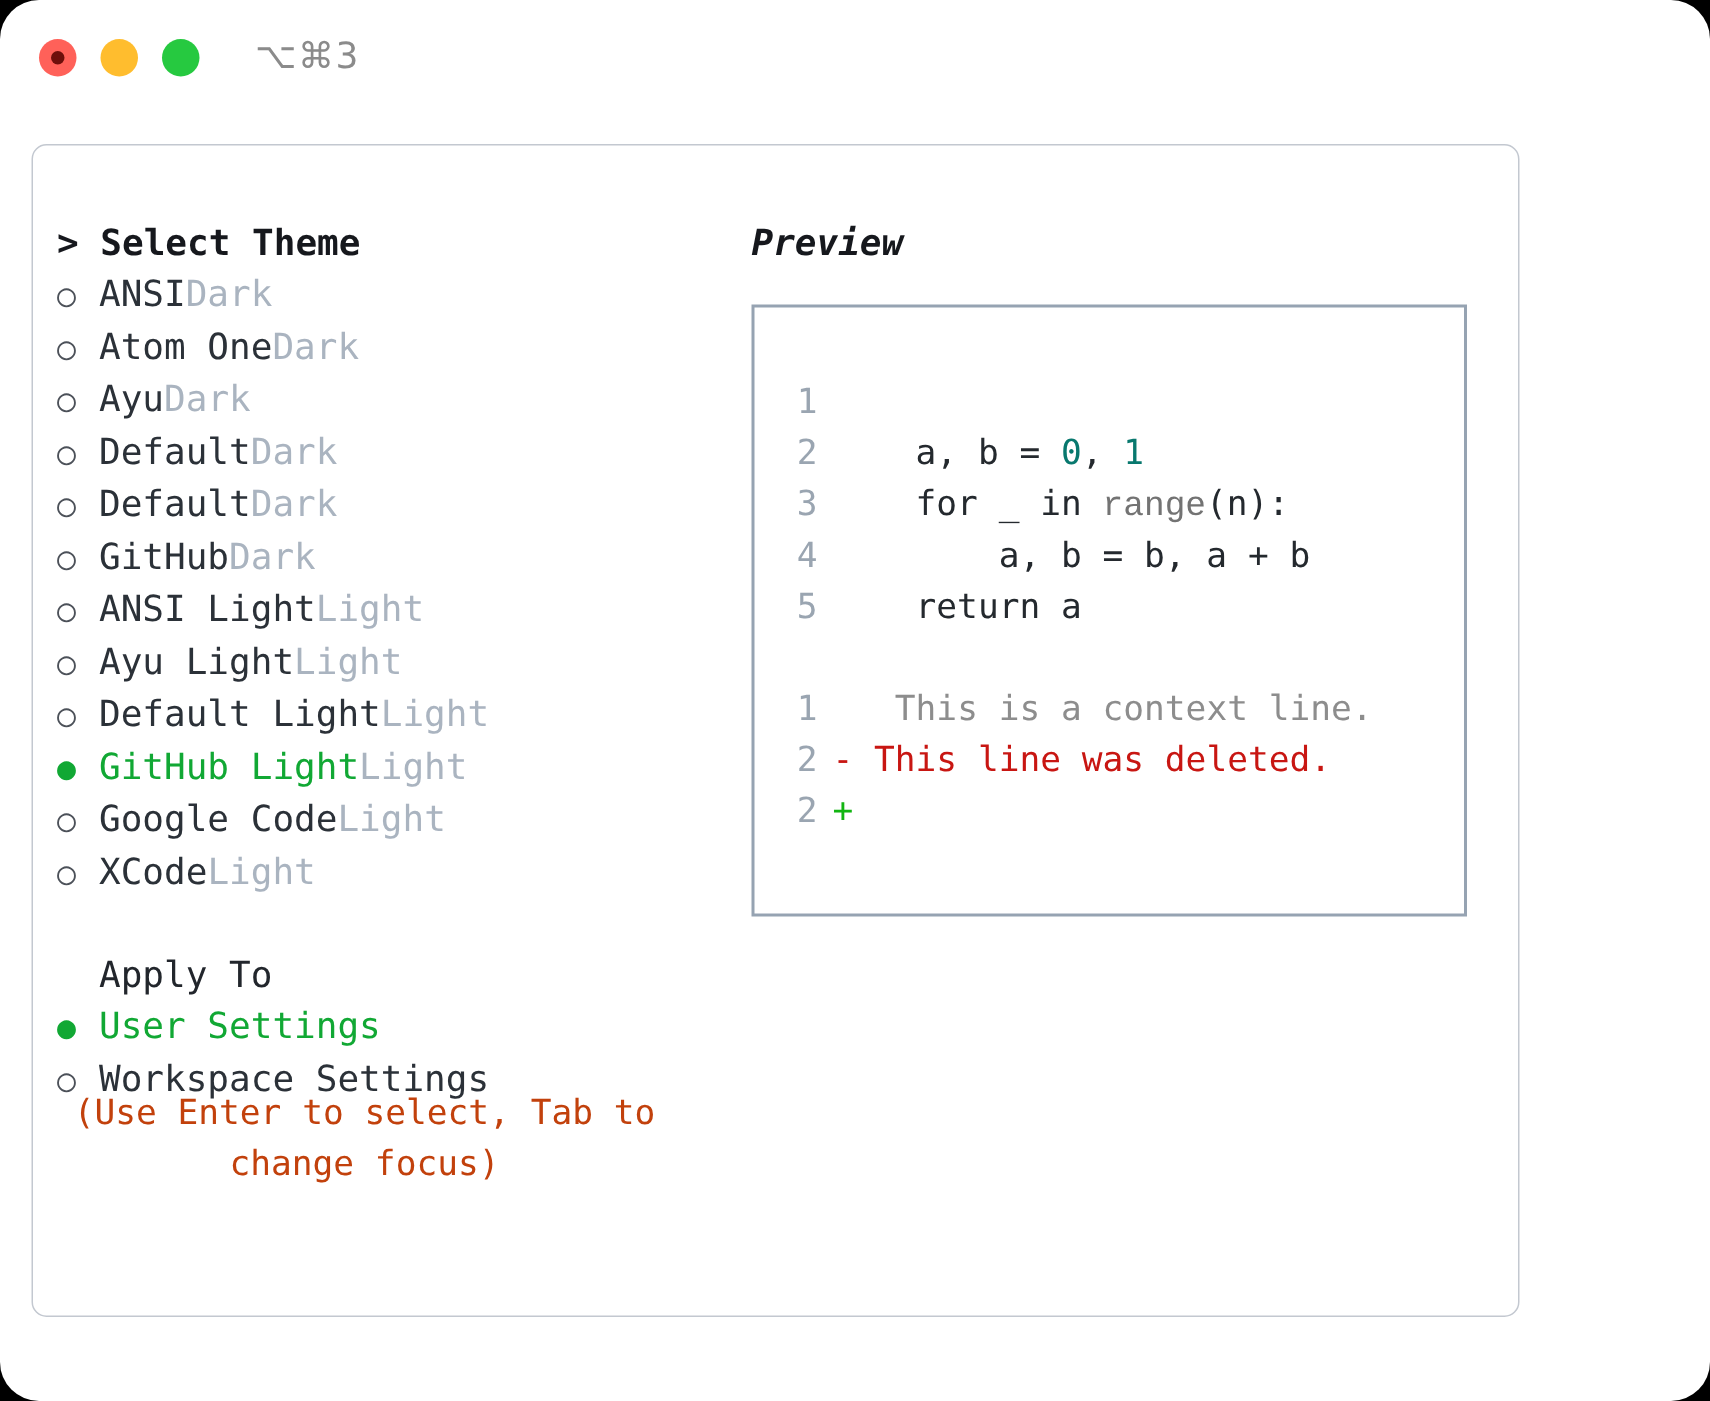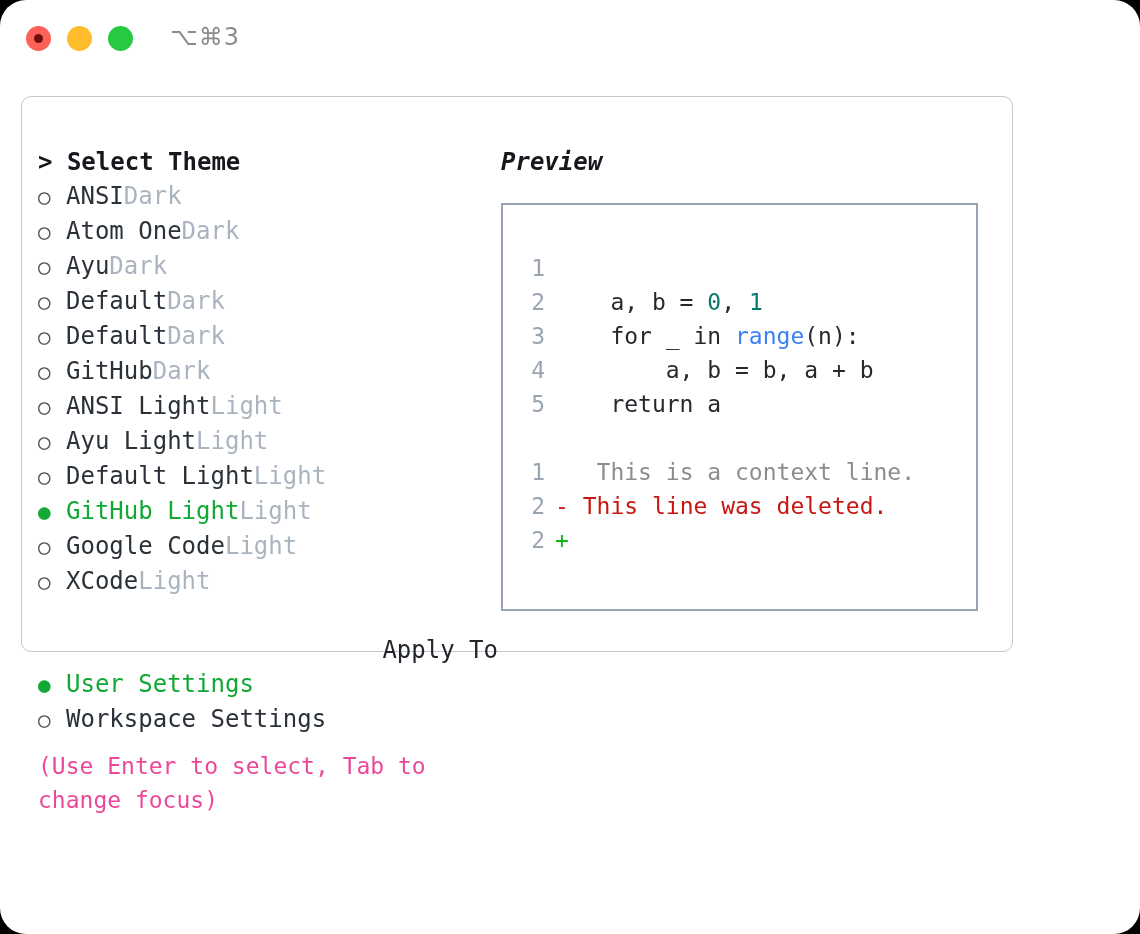--- a/index.html
+++ b/index.html
@@ -67,21 +67,21 @@
     font-family: "DejaVu Sans", "Liberation Sans", sans-serif;
     white-space: pre;
   }
 
   
   .panel {
     position: absolute;
     left: 21px;
     top: 96px;
     width: 992px;
-    height: 556px;
+    height: 782px;
     border: 1.6px solid #c3c8d0;
     border-radius: 10px;
     background: #ffffff;
     box-sizing: border-box;
   }
 
   .columns {
     position: absolute;
     left: 0; top: 0;
     width: 100%;
@@ -101,21 +101,20 @@
     color: #16181d;
     font-weight: bold;
     white-space: pre;
   }
   .sub-heading {
     font-size: 24px;
     line-height: 34px;
     color: #22262c;
     white-space: pre;
     padding-left: 28px;
-    text-align: right;
   }
 
   .opt-row {
     display: flex;
     align-items: baseline;
     font-size: 24px;
     line-height: 34px;
     white-space: pre;
   }
   .radio {
@@ -128,25 +127,26 @@
   .opt-row.selected .radio { color: #11a834; }
   .opt-label { color: #2b3138; }
   .opt-row.selected .opt-label { color: #11a834; }
   .opt-badge { color: #aab4c0; }
 
   .spacer-row { height: 34px; }
 
   .hint {
     position: absolute;
     left: 16px;
-    top: 652px;
+    top: 628px;
     width: 410px;
     font-size: 23px;
     line-height: 34px;
-    color: #ec4899;
+    color: #c2410c;
+    text-align: center;
   }
 
   
   .right-col {
     position: absolute;
     left: 479px;
     top: 48px;
     width: 500px;
     font-style: italic;
   }
@@ -182,21 +182,21 @@
     display: inline-block;
     width: 22px;
     flex: 0 0 22px;
     text-align: right;
     color: #9aa5b1;
     margin-right: 10px;
   }
   .code-text { color: #24292e; }
   .tok-func { color: #a0111a; }
   .tok-num  { color: #08786e; }
-  .tok-call { color: #3b82f6; }
+  .tok-call { color: #737373; font-family: Liberation Mono, monospace; }
   .tok-plain{ color: #24292e; }
 
   .code-gap { height: 34px; }
 
   .diff-ctx { color: #8d8d8d; }
   .diff-del { color: #c81612; }
   .diff-add { color: #12b512; }
 </style>
 </head>
 <body>

